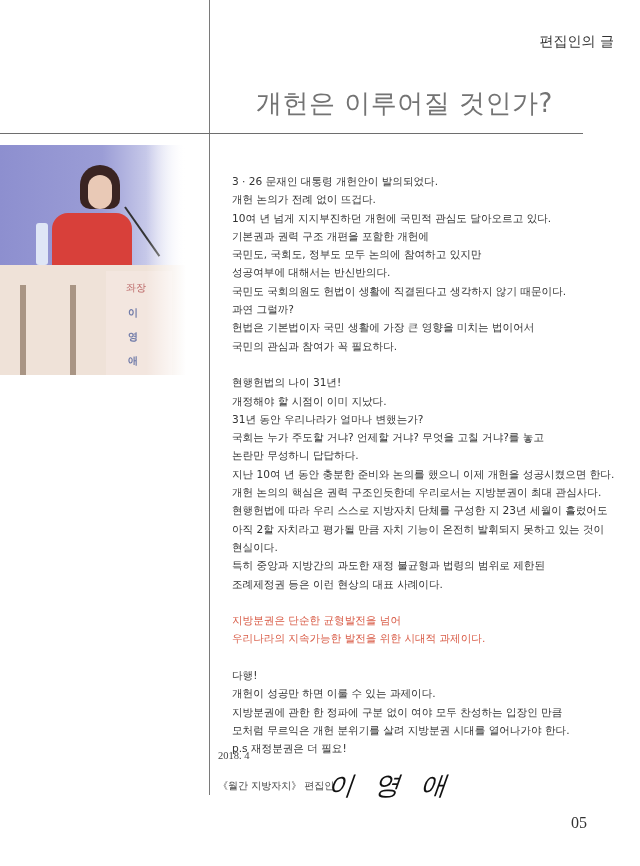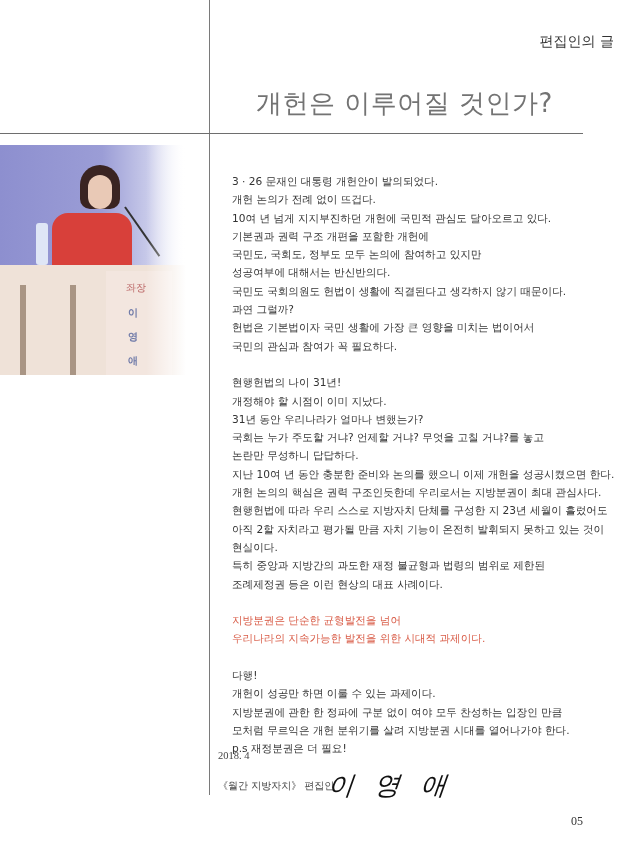--- a/index.html
+++ b/index.html
@@ -47,21 +47,21 @@
   }
   .body-text p { margin:0; white-space:nowrap; }
   .body-text .gap { height:18.3px; }
   .body-text .red { color:#d85a45; }
   .date { position:absolute; left:218px; top:750px; font-size:10.5px; color:#444; font-family:Liberation Serif, serif; }
   .signature-line { position:absolute; left:218px; top:779px; font-size:10px; color:#444; font-family:"DejaVu Sans", sans-serif; }
   .signature {
     position:absolute; left:328px; top:768px; font-size:26px; color:#111;
     font-family:"DejaVu Sans", sans-serif; font-style:italic; letter-spacing:6px; transform:skewX(-6deg);
   }
-  .page-num { position:absolute; left:571px; top:814px; font-size:12px; color:#333; font-family:"Liberation Serif", serif; }
+  .page-num { position:absolute; left:571px; top:814px; font-size:16px; color:#333; font-family:"Liberation Serif", serif; }
 </style>
 </head>
 <body>
 
 <div class="vline"></div>
 <div class="hline"></div>
 
 <div class="section-label">편집인의 글</div>
 <h1 class="title" style="margin:0;font-weight:normal;">개헌은 이루어질 것인가?</h1>
 

